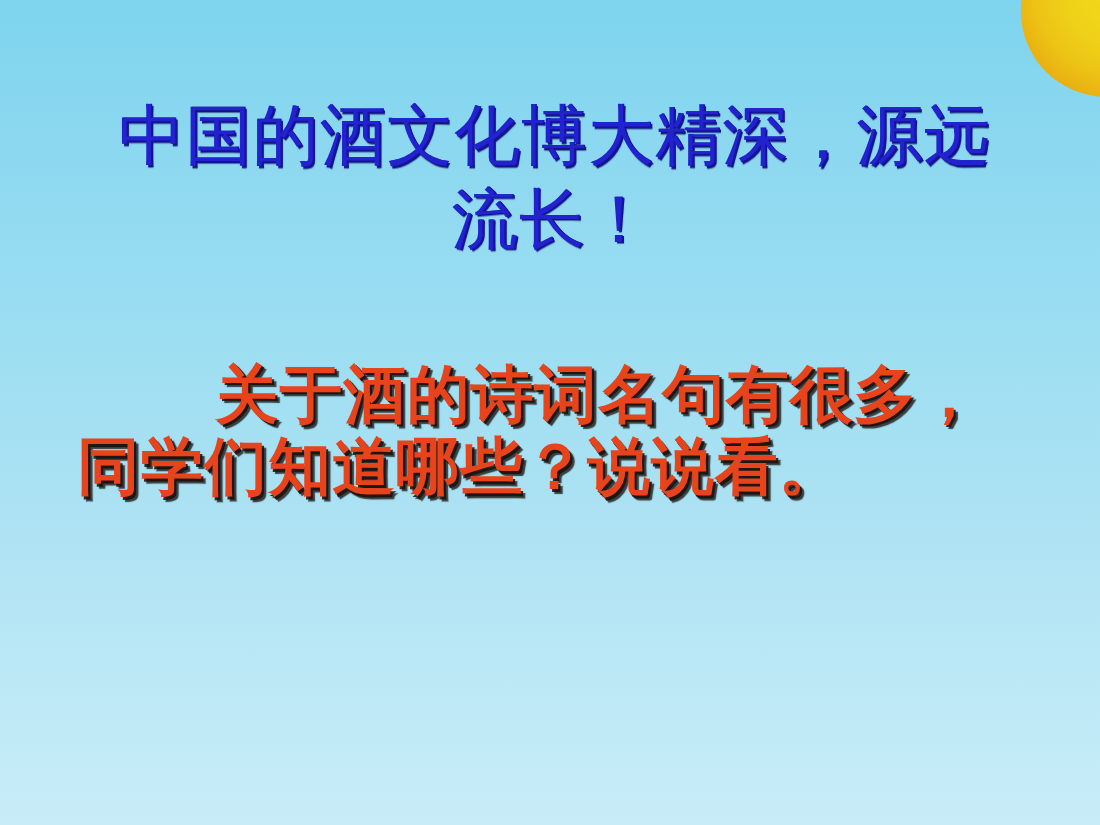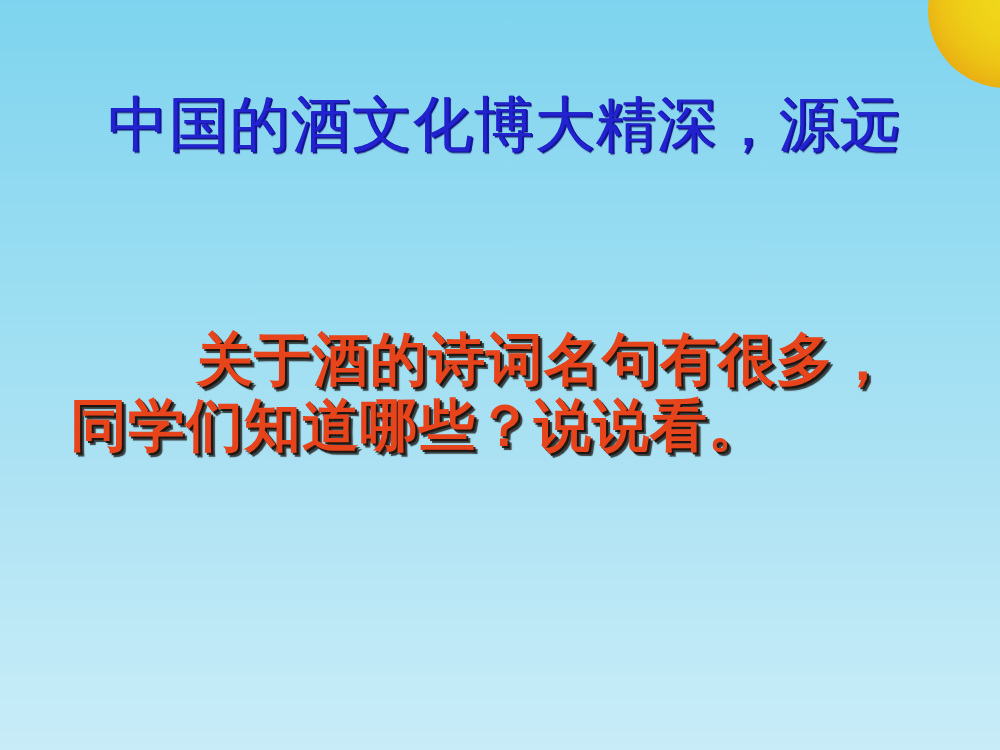--- a/index.html
+++ b/index.html
@@ -91,20 +91,21 @@
 </style>
 </head>
 <body>
 
 <div id="slide">
 
   <div id="sun"></div>
 
   <div id="title-block">
     <div class="title-line" id="title-line-1">中国的酒文化博大精深，源远</div>
+    <div class="title-line" id="title-line-2">流长！</div>
   </div>
 
   <div id="subtitle-block">
     <div class="subtitle-line" id="subtitle-line-1">关于酒的诗词名句有很多，</div>
     <div class="subtitle-line" id="subtitle-line-2">同学们知道哪些？说说看。</div>
   </div>
 
 </div>
 
 </body></html>

